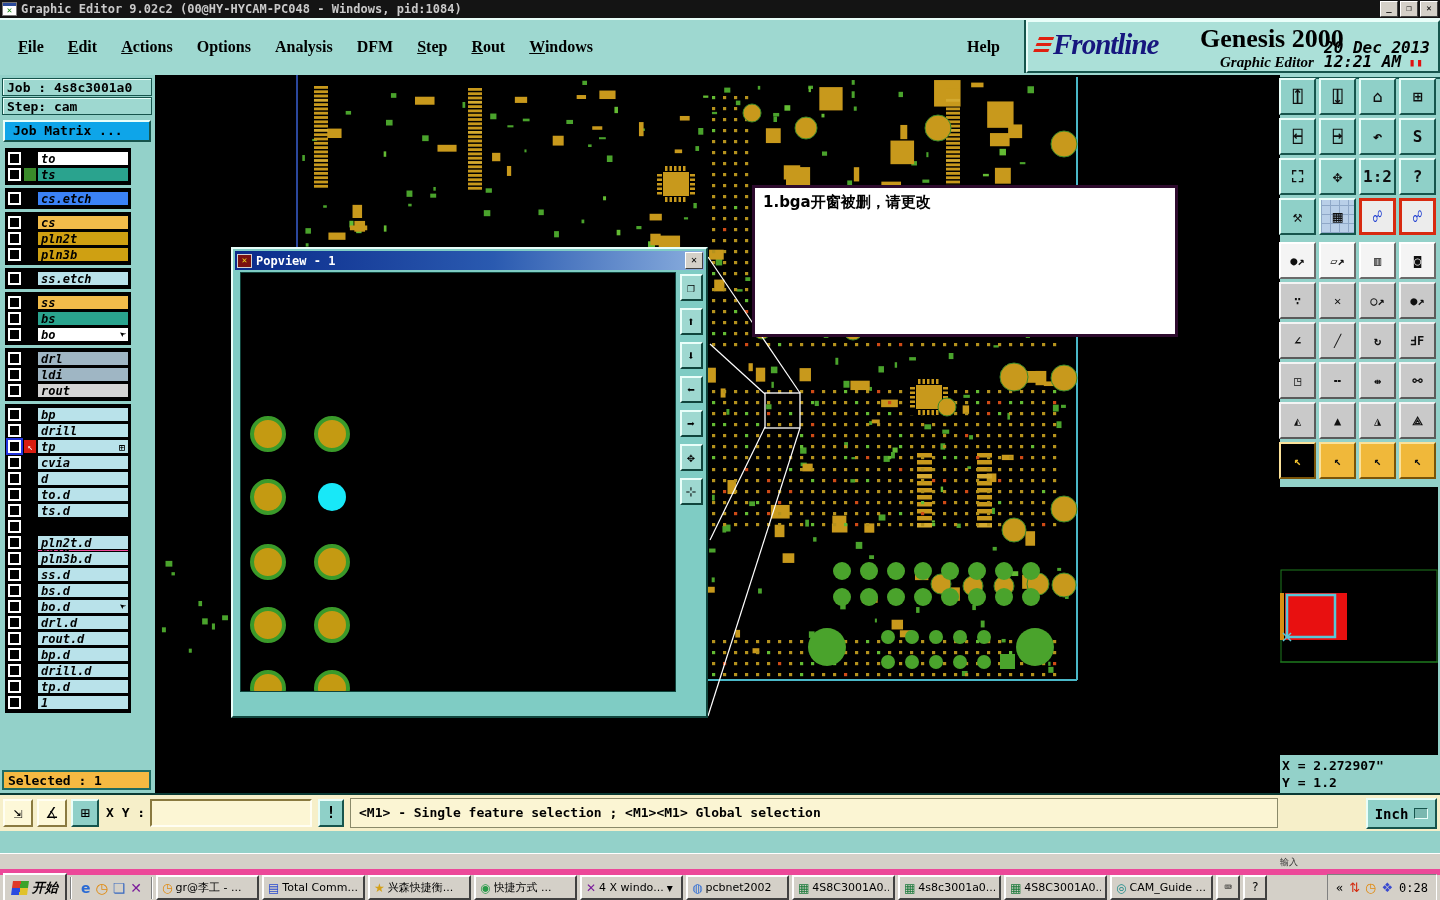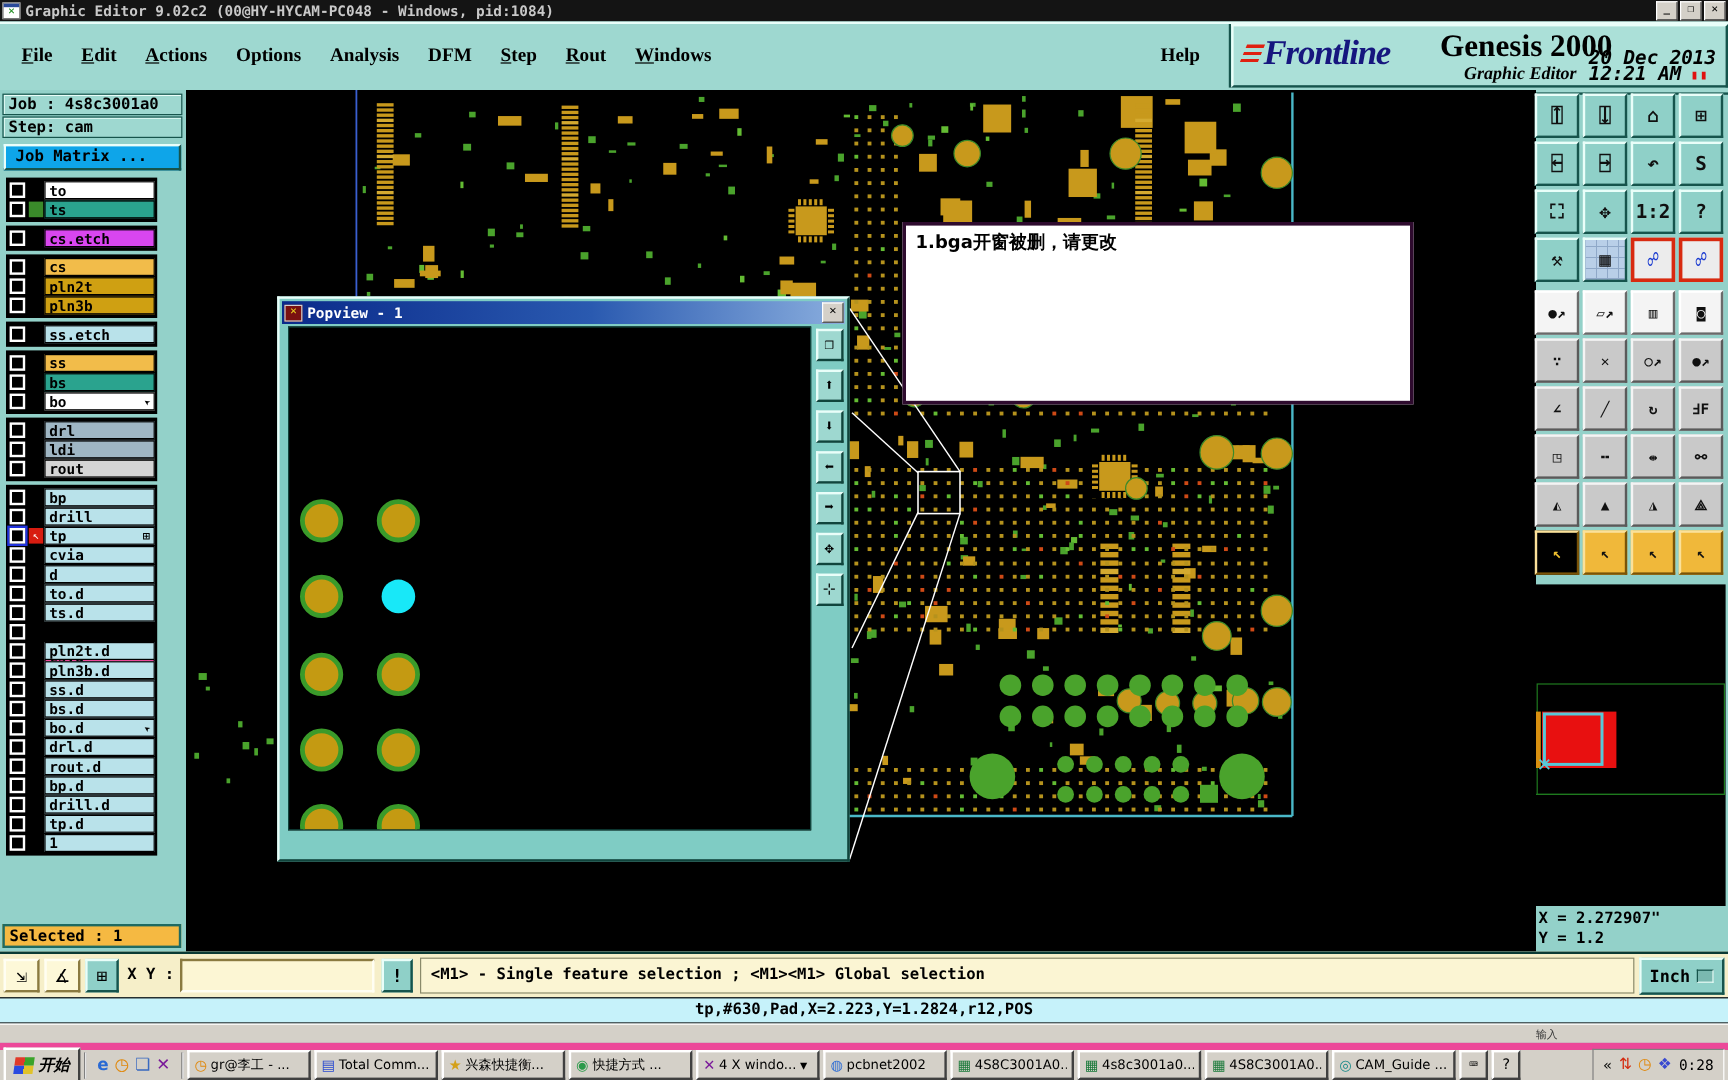--- a/index.html
+++ b/index.html
@@ -42,21 +42,21 @@
 
   
   .sidebar{position:absolute;left:0;top:75px;width:155px;height:718px;background:#93d1c9;}
   .jobbox{position:absolute;left:2px;width:150px;height:18px;background:#9ed8d0;
     border:1px solid #16544c;box-shadow:inset 1px 1px 0 #e9fef9;
     font-size:13px;font-weight:bold;line-height:18px;padding-left:4px;box-sizing:border-box;}
   .jmbtn{position:absolute;left:3px;top:45px;width:148px;height:22px;background:#0ea5e9;
     border:2px solid;border-color:#e9fef9 #16544c #16544c #e9fef9;
     font-size:13px;font-weight:bold;line-height:18px;padding-left:8px;box-sizing:border-box;cursor:default;}
   .layers{position:absolute;left:5px;top:73px;width:126px;}
-  .lgroup{background:#000;padding:2px;margin-bottom:3px;}
+  .lgroup{background:#000;padding:2px;margin-bottom:3px;font-style:italic;}
   .lrow{display:flex;align-items:center;height:15px;margin:1px 0;}
   .cb{width:9px;height:9px;border:2px solid #fff;background:#000;margin:0 3px 0 1px;flex:0 0 auto;cursor:pointer;}
   .cb.v-true{box-shadow:0 0 0 2px #2233dd;}
   .sw{width:12px;height:13px;background:#000;margin-right:1px;flex:0 0 auto;
     display:flex;align-items:center;justify-content:center;font-size:9px;color:#fff;}
   .lab{flex:1;font-size:12px;font-weight:bold;height:15px;line-height:15px;padding:0 3px;
     border:1px solid #000;box-sizing:border-box;color:#000;display:flex;cursor:pointer;overflow:hidden;}
   .lab .rowarrow{margin-left:auto;font-size:9px;transform:rotate(215deg);}
   .lab .tpbadge{margin-left:auto;font-size:10px;}
   .selbox{position:absolute;left:2px;top:695px;width:149px;height:20px;background:#f5b942;
@@ -116,21 +116,21 @@
     border-color:#fffef2 #8a7a40 #8a7a40 #fffef2;box-sizing:border-box;text-align:center;
     font-size:15px;line-height:24px;cursor:pointer;}
   .sbtn.tealbg{background:#8fd0c8;border-color:#e9fef9 #16544c #16544c #e9fef9;}
   .xylabel{position:absolute;left:106px;top:10px;font-size:13px;font-weight:bold;}
   .xyinput{position:absolute;left:150px;top:4px;width:162px;height:28px;background:#fcf6d4;
     border:2px solid;border-color:#8a7a40 #fffef2 #fffef2 #8a7a40;box-sizing:border-box;
     font-family:"DejaVu Sans Mono",monospace;font-size:13px;padding:0 4px;}
   .alertbtn{position:absolute;left:318px;top:4px;width:26px;height:28px;background:#8fd0c8;
     border:2px solid;border-color:#e9fef9 #16544c #16544c #e9fef9;box-sizing:border-box;
     font-size:15px;font-weight:bold;text-align:center;line-height:24px;cursor:pointer;}
-  .msgpanel{position:absolute;left:350px;top:3px;width:1012px;height:30px;background:#fbf5d3;
+  .msgpanel{position:absolute;left:350px;top:3px;width:928px;height:30px;background:#fbf5d3;
     border:1px solid #8a8a6a;box-sizing:border-box;font-size:13px;font-weight:bold;line-height:28px;padding-left:8px;
     white-space:nowrap;overflow:hidden;}
   .inchbtn{position:absolute;left:1366px;top:3px;width:71px;height:31px;background:#8fd0c8;
     border:2px solid;border-color:#e9fef9 #16544c #16544c #e9fef9;box-sizing:border-box;
     font-size:14px;font-weight:bold;display:flex;align-items:center;justify-content:center;gap:6px;cursor:pointer;}
   .inchind{width:12px;height:9px;background:#7ab8b0;border:1px solid;border-color:#16544c #e9fef9 #e9fef9 #16544c;}
 
   
   .infobar{position:absolute;left:0;top:831px;width:1440px;height:22px;background:#c6f2fa;
     border-top:1px solid #000;border-bottom:1px solid #000;box-sizing:border-box;
@@ -236,21 +236,21 @@
               </span>
               </div>
           </div>
         </div>
         <div class="lgroup">
           <div>
 
           <div class="lrow">
                 <span class="cb"></span>
                 <span class="sw"></span>
-                <span class="lab" style="background: #d946ef;">
+                <span class="lab" style="background: #3b82f6;">
                 <span>cs.etch</span>
               </span>
               </div>
           </div>
         </div>
         <div class="lgroup">
           <div>
 
           <div class="lrow">
                 <span class="cb"></span>
@@ -1997,21 +1997,20 @@
     <span class="xylabel">X Y :</span>
     <input class="xyinput" value="" style="">
     <div class="alertbtn">!</div>
     <div class="msgpanel">&lt;M1&gt; - Single feature selection ; &lt;M1&gt;&lt;M1&gt; Global selection</div>
     <div class="inchbtn">
       <span>Inch</span>
       <span class="inchind"></span>
     </div>
   </div>
 
-  <div class="infobar">tp,#630,Pad,X=2.223,Y=1.2824,r12,POS</div>
 
   <div class="langstrip">
     <span class="langtxt">输入</span>
   </div>
 
   <div class="taskbar">
     <div class="startbtn">
       <span class="winflag"></span>
       <span>开始</span>
     </div>

